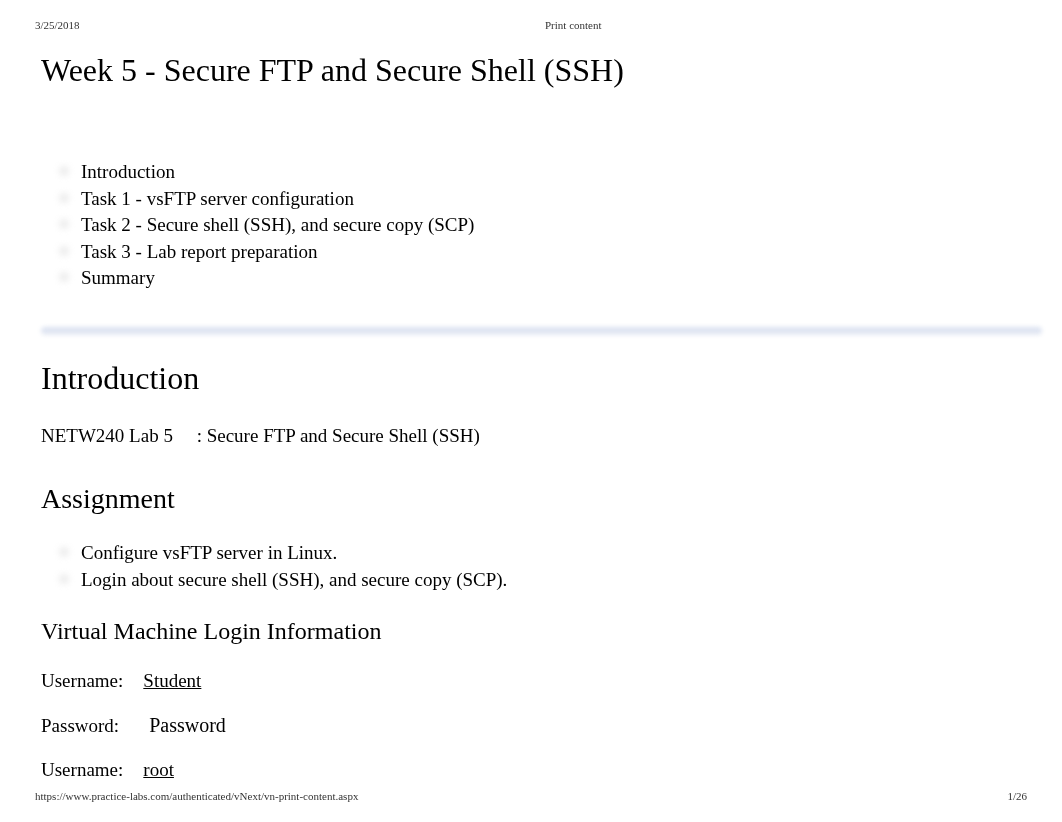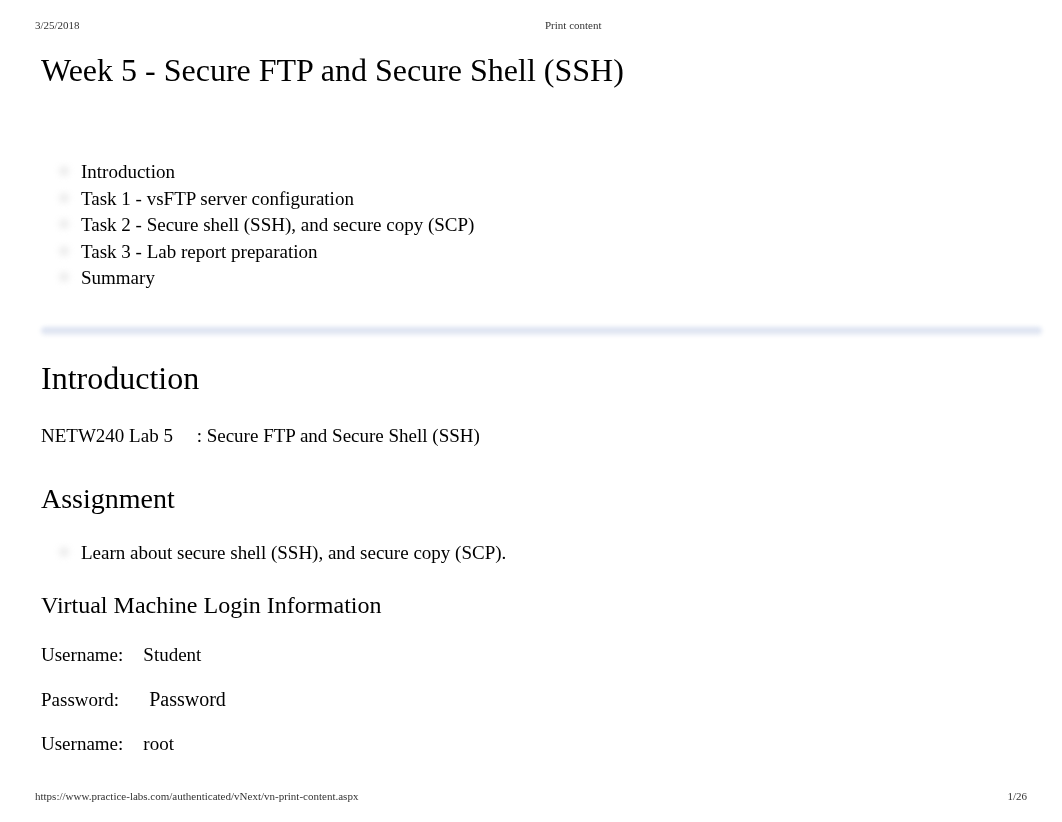--- a/index.html
+++ b/index.html
@@ -114,20 +114,21 @@
       font-size: 24px;
       font-weight: normal;
       margin-bottom: 25px;
     }
     .login-line {
       font-size: 19px;
       margin-bottom: 22px;
     }
     .login-value {
       margin-left: 20px;
+      text-decoration: underline;
     }
     .password-large {
       font-size: 20px;
       margin-left: 30px;
     }
     .footer-left {
       position: absolute;
       top: 790px;
       left: 35px;
       font-size: 11px;
@@ -170,21 +171,22 @@
 
   <div class="intro-heading">Introduction</div>
 
   <div class="lab-line">
     <span>NETW240 Lab 5</span>&nbsp;&nbsp;&nbsp;&nbsp;&nbsp;<span>: Secure FTP and Secure Shell (SSH)</span>
   </div>
 
   <div class="assignment-heading">Assignment</div>
 
   <ul class="assignment-list">
-    <li>Learn about secure shell (SSH), and secure copy (SCP).</li>
+    <li>Configure vsFTP server in Linux.</li>
+    <li>Login about secure shell (SSH), and secure copy (SCP).</li>
   </ul>
 
   <div class="vm-heading">Virtual Machine Login Information</div>
 
   <div class="login-line">
     <span>Username:</span><span class="login-value">Student</span>
   </div>
 
   <div class="login-line">
     <span>Password:</span><span class="password-large">Password</span>

